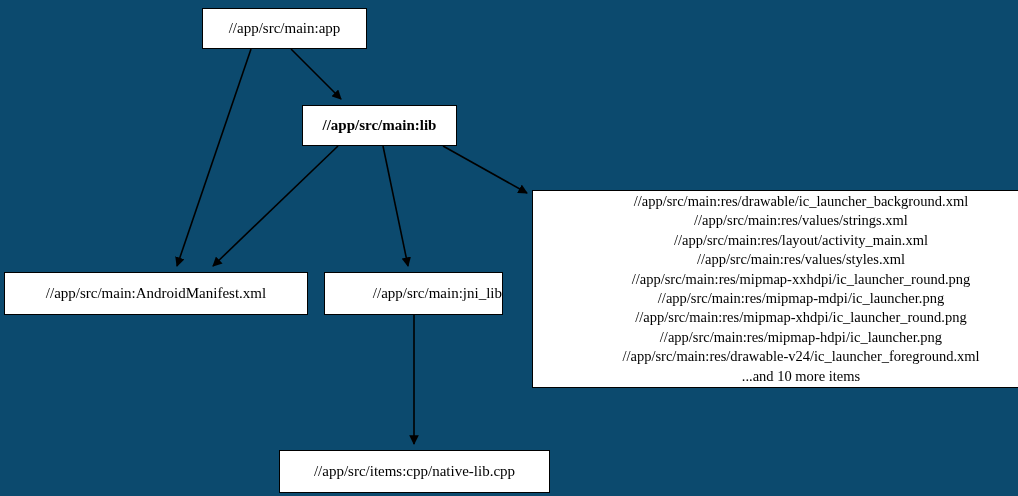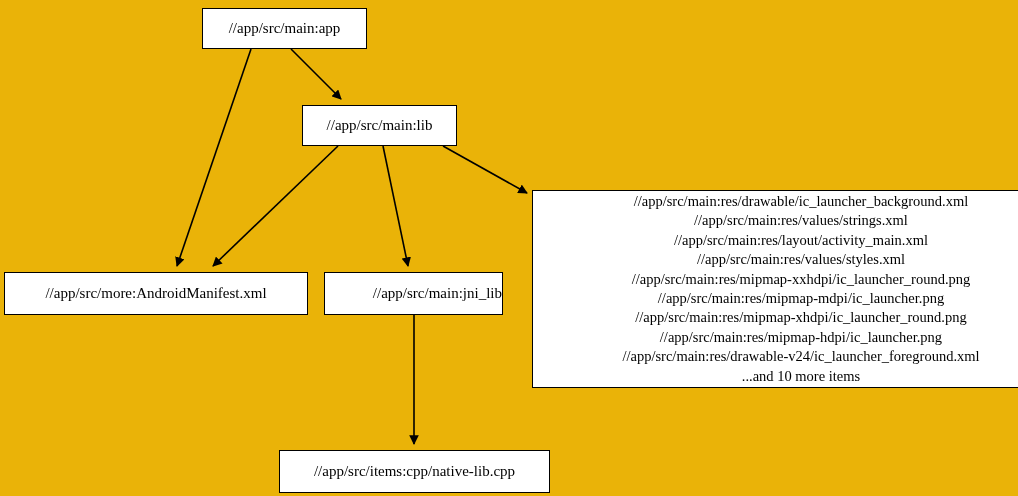--- a/index.html
+++ b/index.html
@@ -4,21 +4,21 @@
 <style>
   html, body {
     margin: 0;
     padding: 0;
     background: #ffffff;
   }
   #graph-canvas {
     position: relative;
     width: 1018px;
     height: 496px;
-    background: #eab308;
+    background: #0c4a6e;
     overflow: hidden;
     font-family: "Liberation Serif", "DejaVu Serif", serif;
   }
   #edge-layer {
     position: absolute;
     left: 0;
     top: 0;
     width: 1018px;
     height: 496px;
   }
@@ -39,21 +39,21 @@
     font-size: 15px;
     line-height: 19px;
     white-space: pre;
     color: #000000;
   }
   .node-multiline .node-label {
     font-size: 14.5px;
     line-height: 19.4px;
   }
   #node-app        { left: 202px; top: 8px;   width: 165px; height: 41px; }
-  #node-lib        { left: 302px; top: 105px; width: 155px; height: 41px; }
+  #node-lib        { left: 302px; top: 105px; width: 155px; height: 41px; font-weight: bold; }
   #node-manifest   { left: 4px;   top: 272px; width: 304px; height: 43px; }
   #node-jni        { left: 324px; top: 272px; width: 179px; height: 43px; justify-content: flex-end; }
   #node-res        { left: 532px; top: 190px; width: 538px; height: 198px; }
   #node-nativelib  { left: 279px; top: 450px; width: 271px; height: 43px; }
 </style>
 </head>
 <body>
 
 <div id="graph-canvas">
 
@@ -79,21 +79,21 @@
 
   <div class="node" id="node-app">
     <span class="node-label">//app/src/main:app</span>
   </div>
 
   <div class="node" id="node-lib">
     <span class="node-label">//app/src/main:lib</span>
   </div>
 
   <div class="node" id="node-manifest">
-    <span class="node-label">//app/src/more:AndroidManifest.xml</span>
+    <span class="node-label">//app/src/main:AndroidManifest.xml</span>
   </div>
 
   <div class="node" id="node-jni">
     <span class="node-label">//app/src/main:jni_lib</span>
   </div>
 
   <div class="node node-multiline" id="node-res">
     <span class="node-label">//app/src/main:res/drawable/ic_launcher_background.xml
 //app/src/main:res/values/strings.xml
 //app/src/main:res/layout/activity_main.xml

